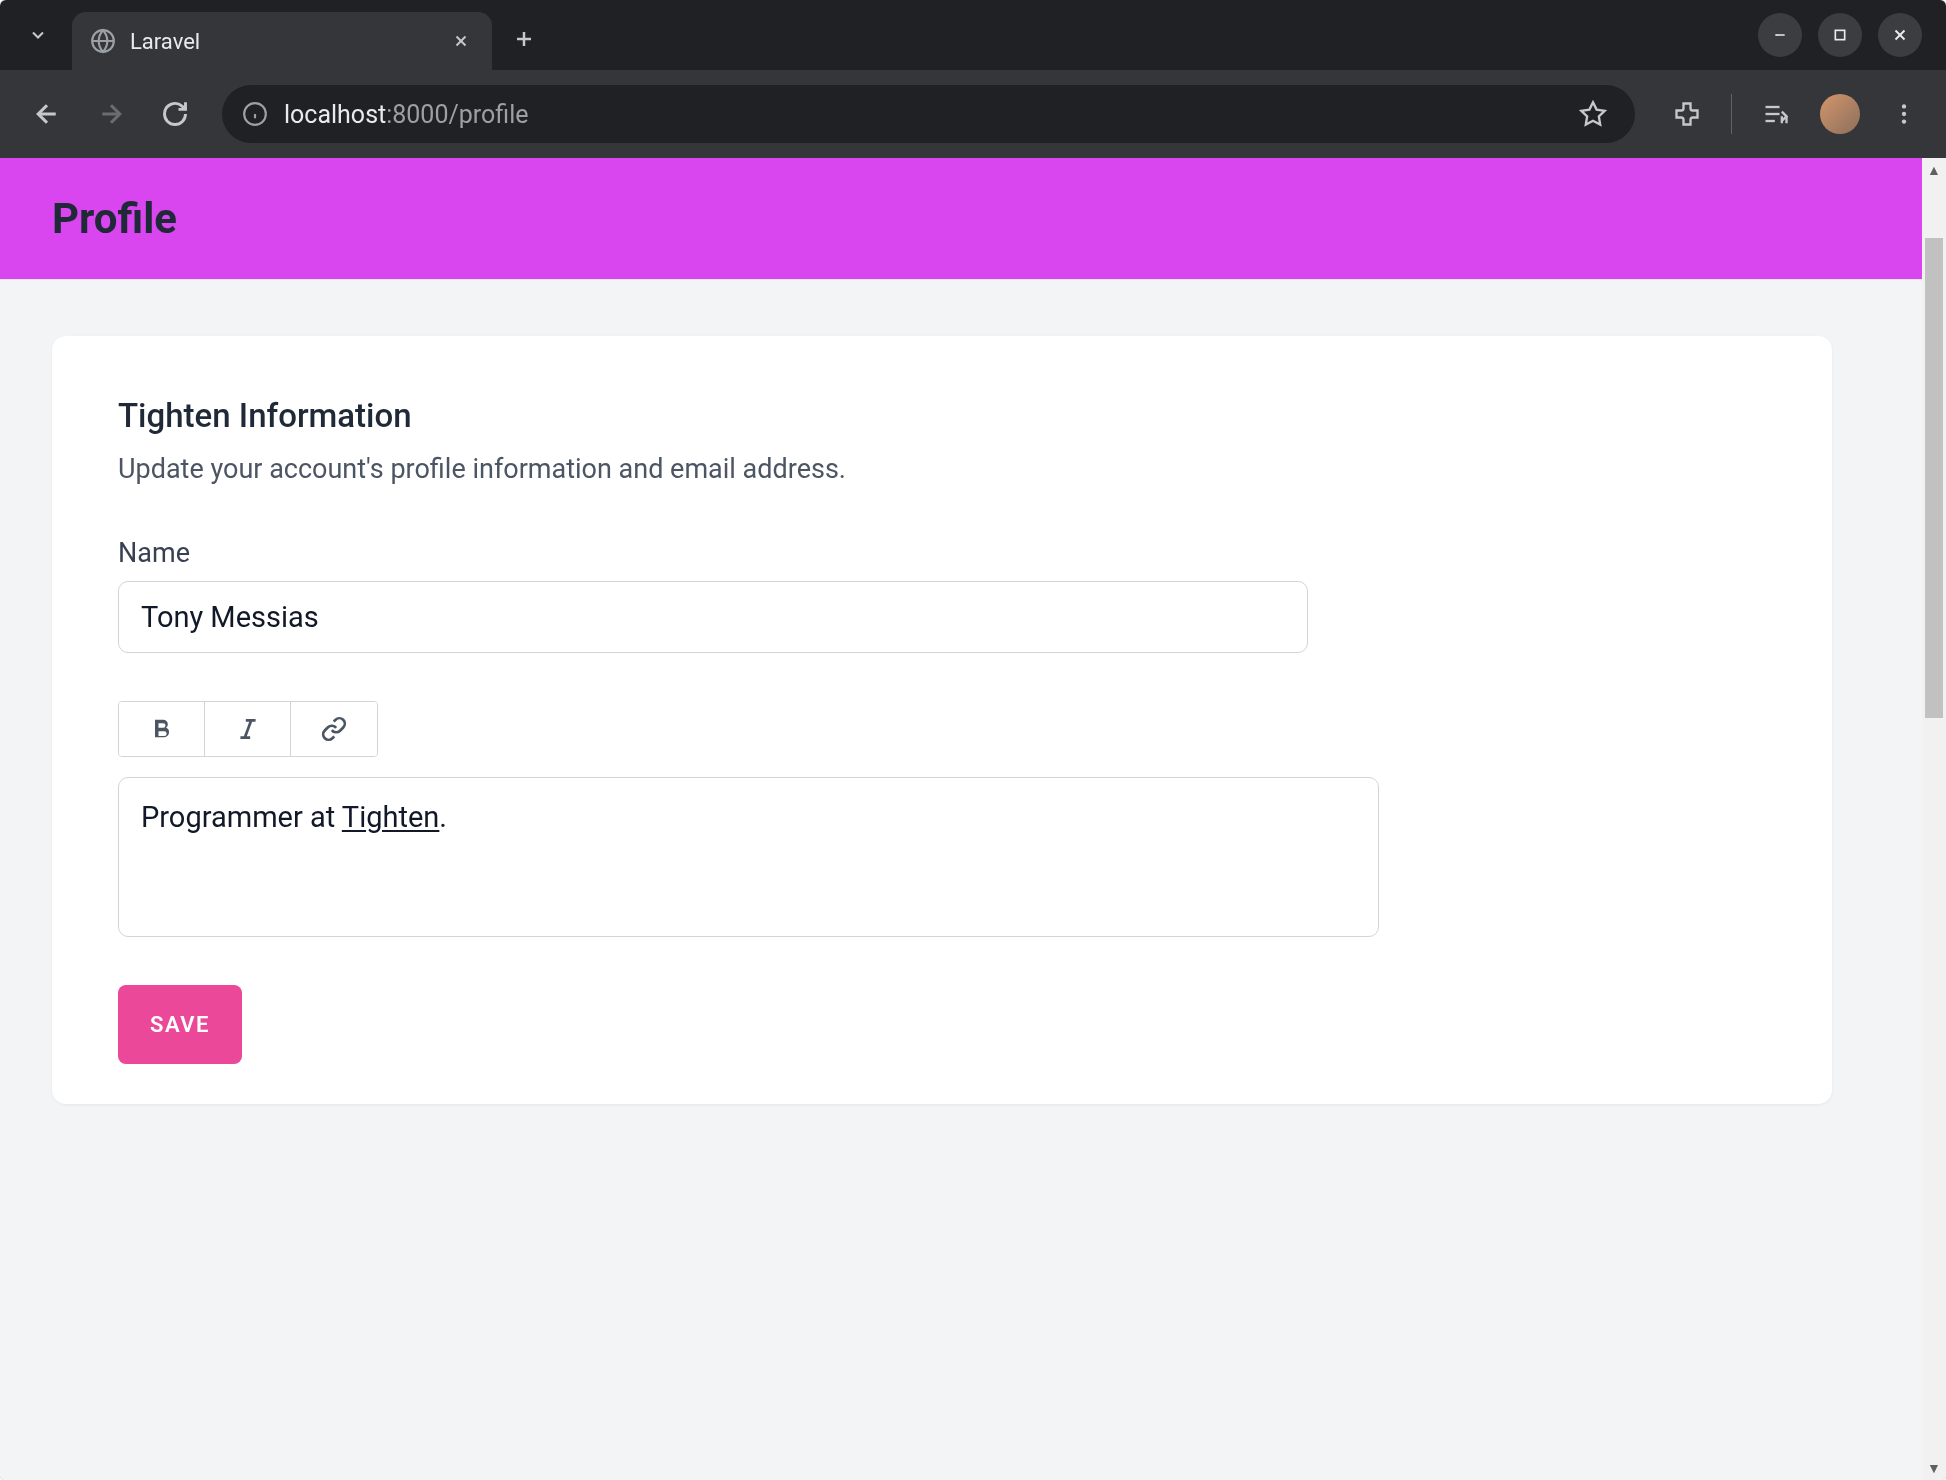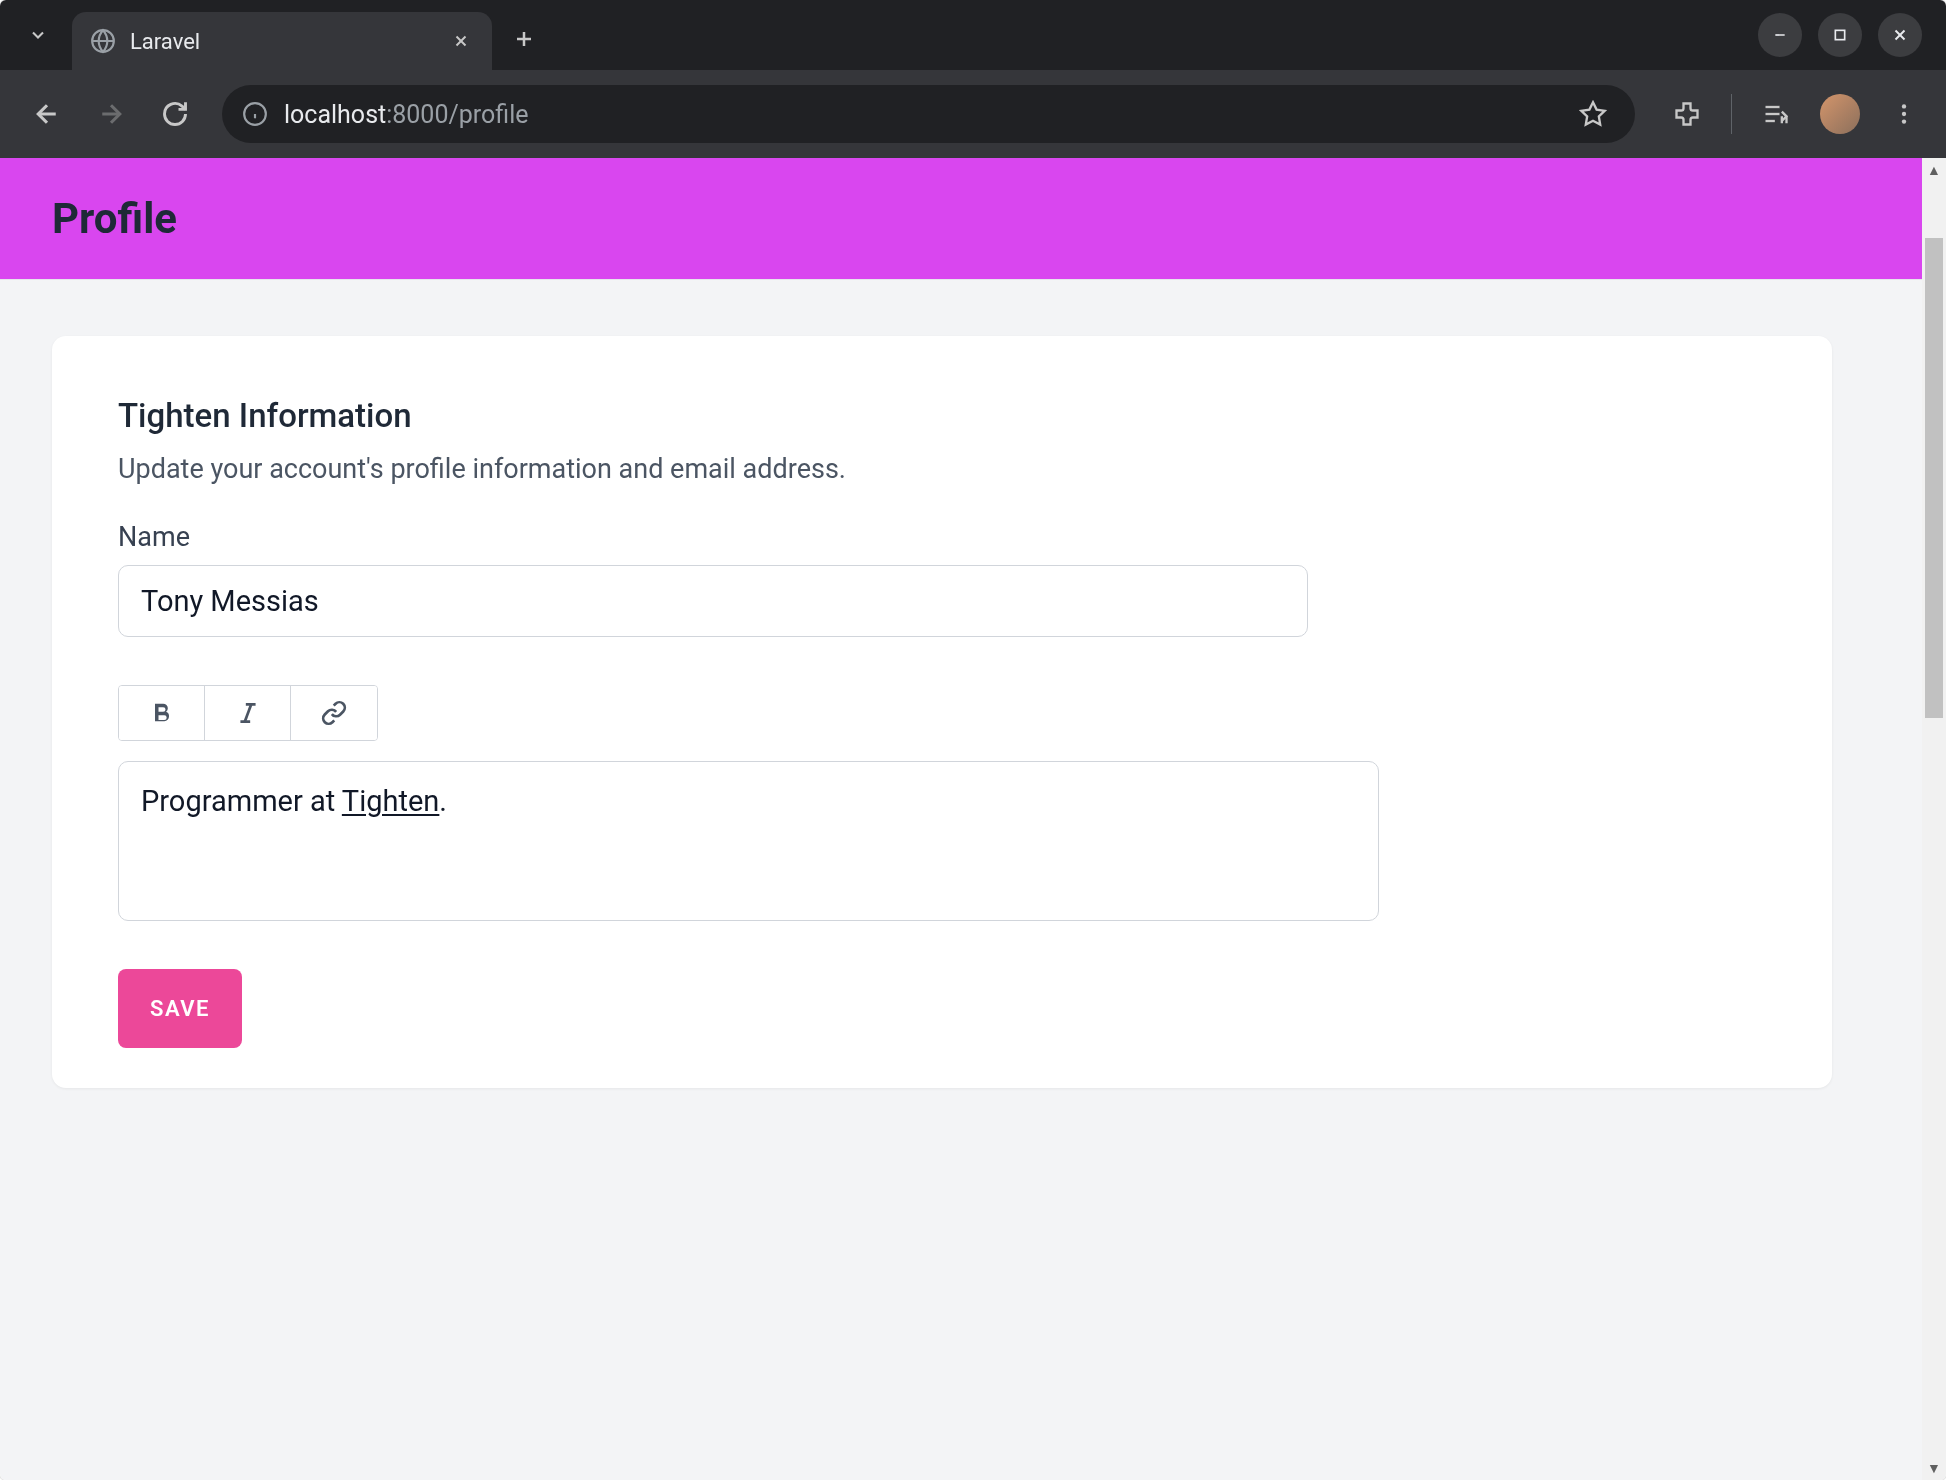--- a/index.html
+++ b/index.html
@@ -230,21 +230,21 @@
     }
     .section-title {
       font-size: 33px;
       font-weight: 500;
       color: #1f2937;
       margin-bottom: 18px;
     }
     .section-desc {
       font-size: 27px;
       color: #4b5563;
-      margin-bottom: 36px;
+      margin-bottom: 52px;
     }
     .field { margin-bottom: 48px; }
     .field-label {
       display: block;
       font-size: 27px;
       color: #374151;
       margin-bottom: 12px;
     }
     .text-input {
       width: 1190px;

